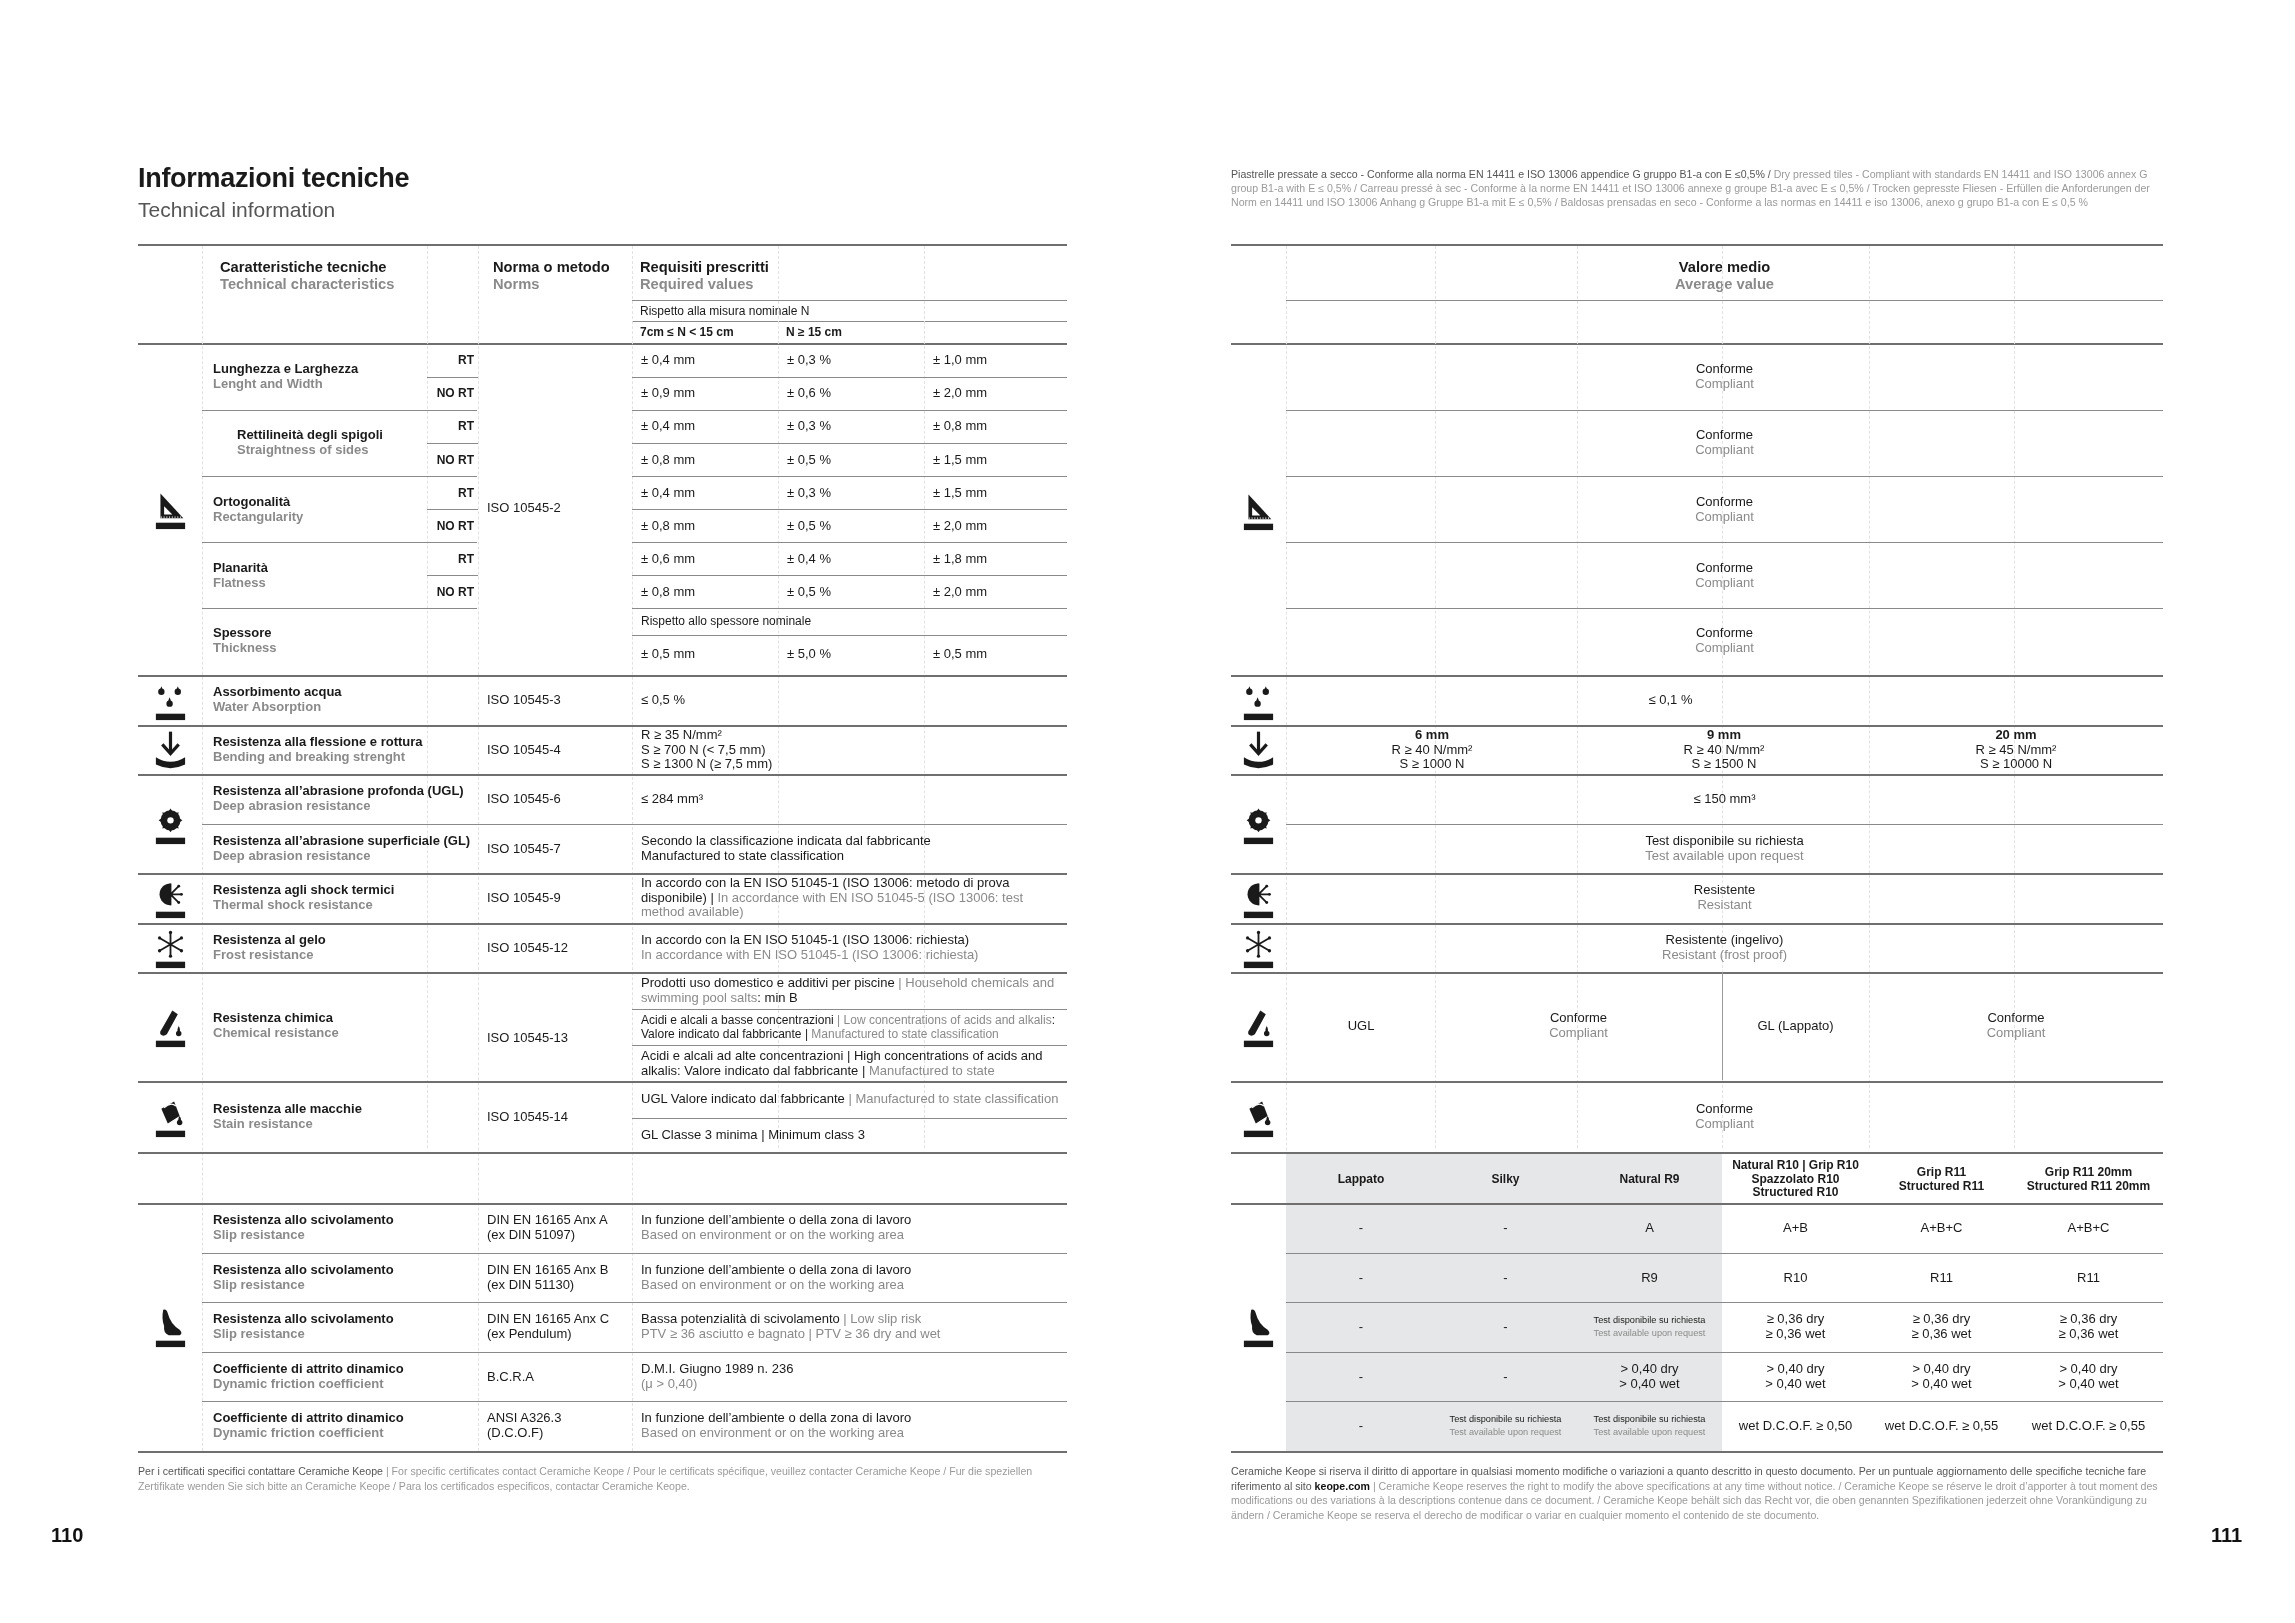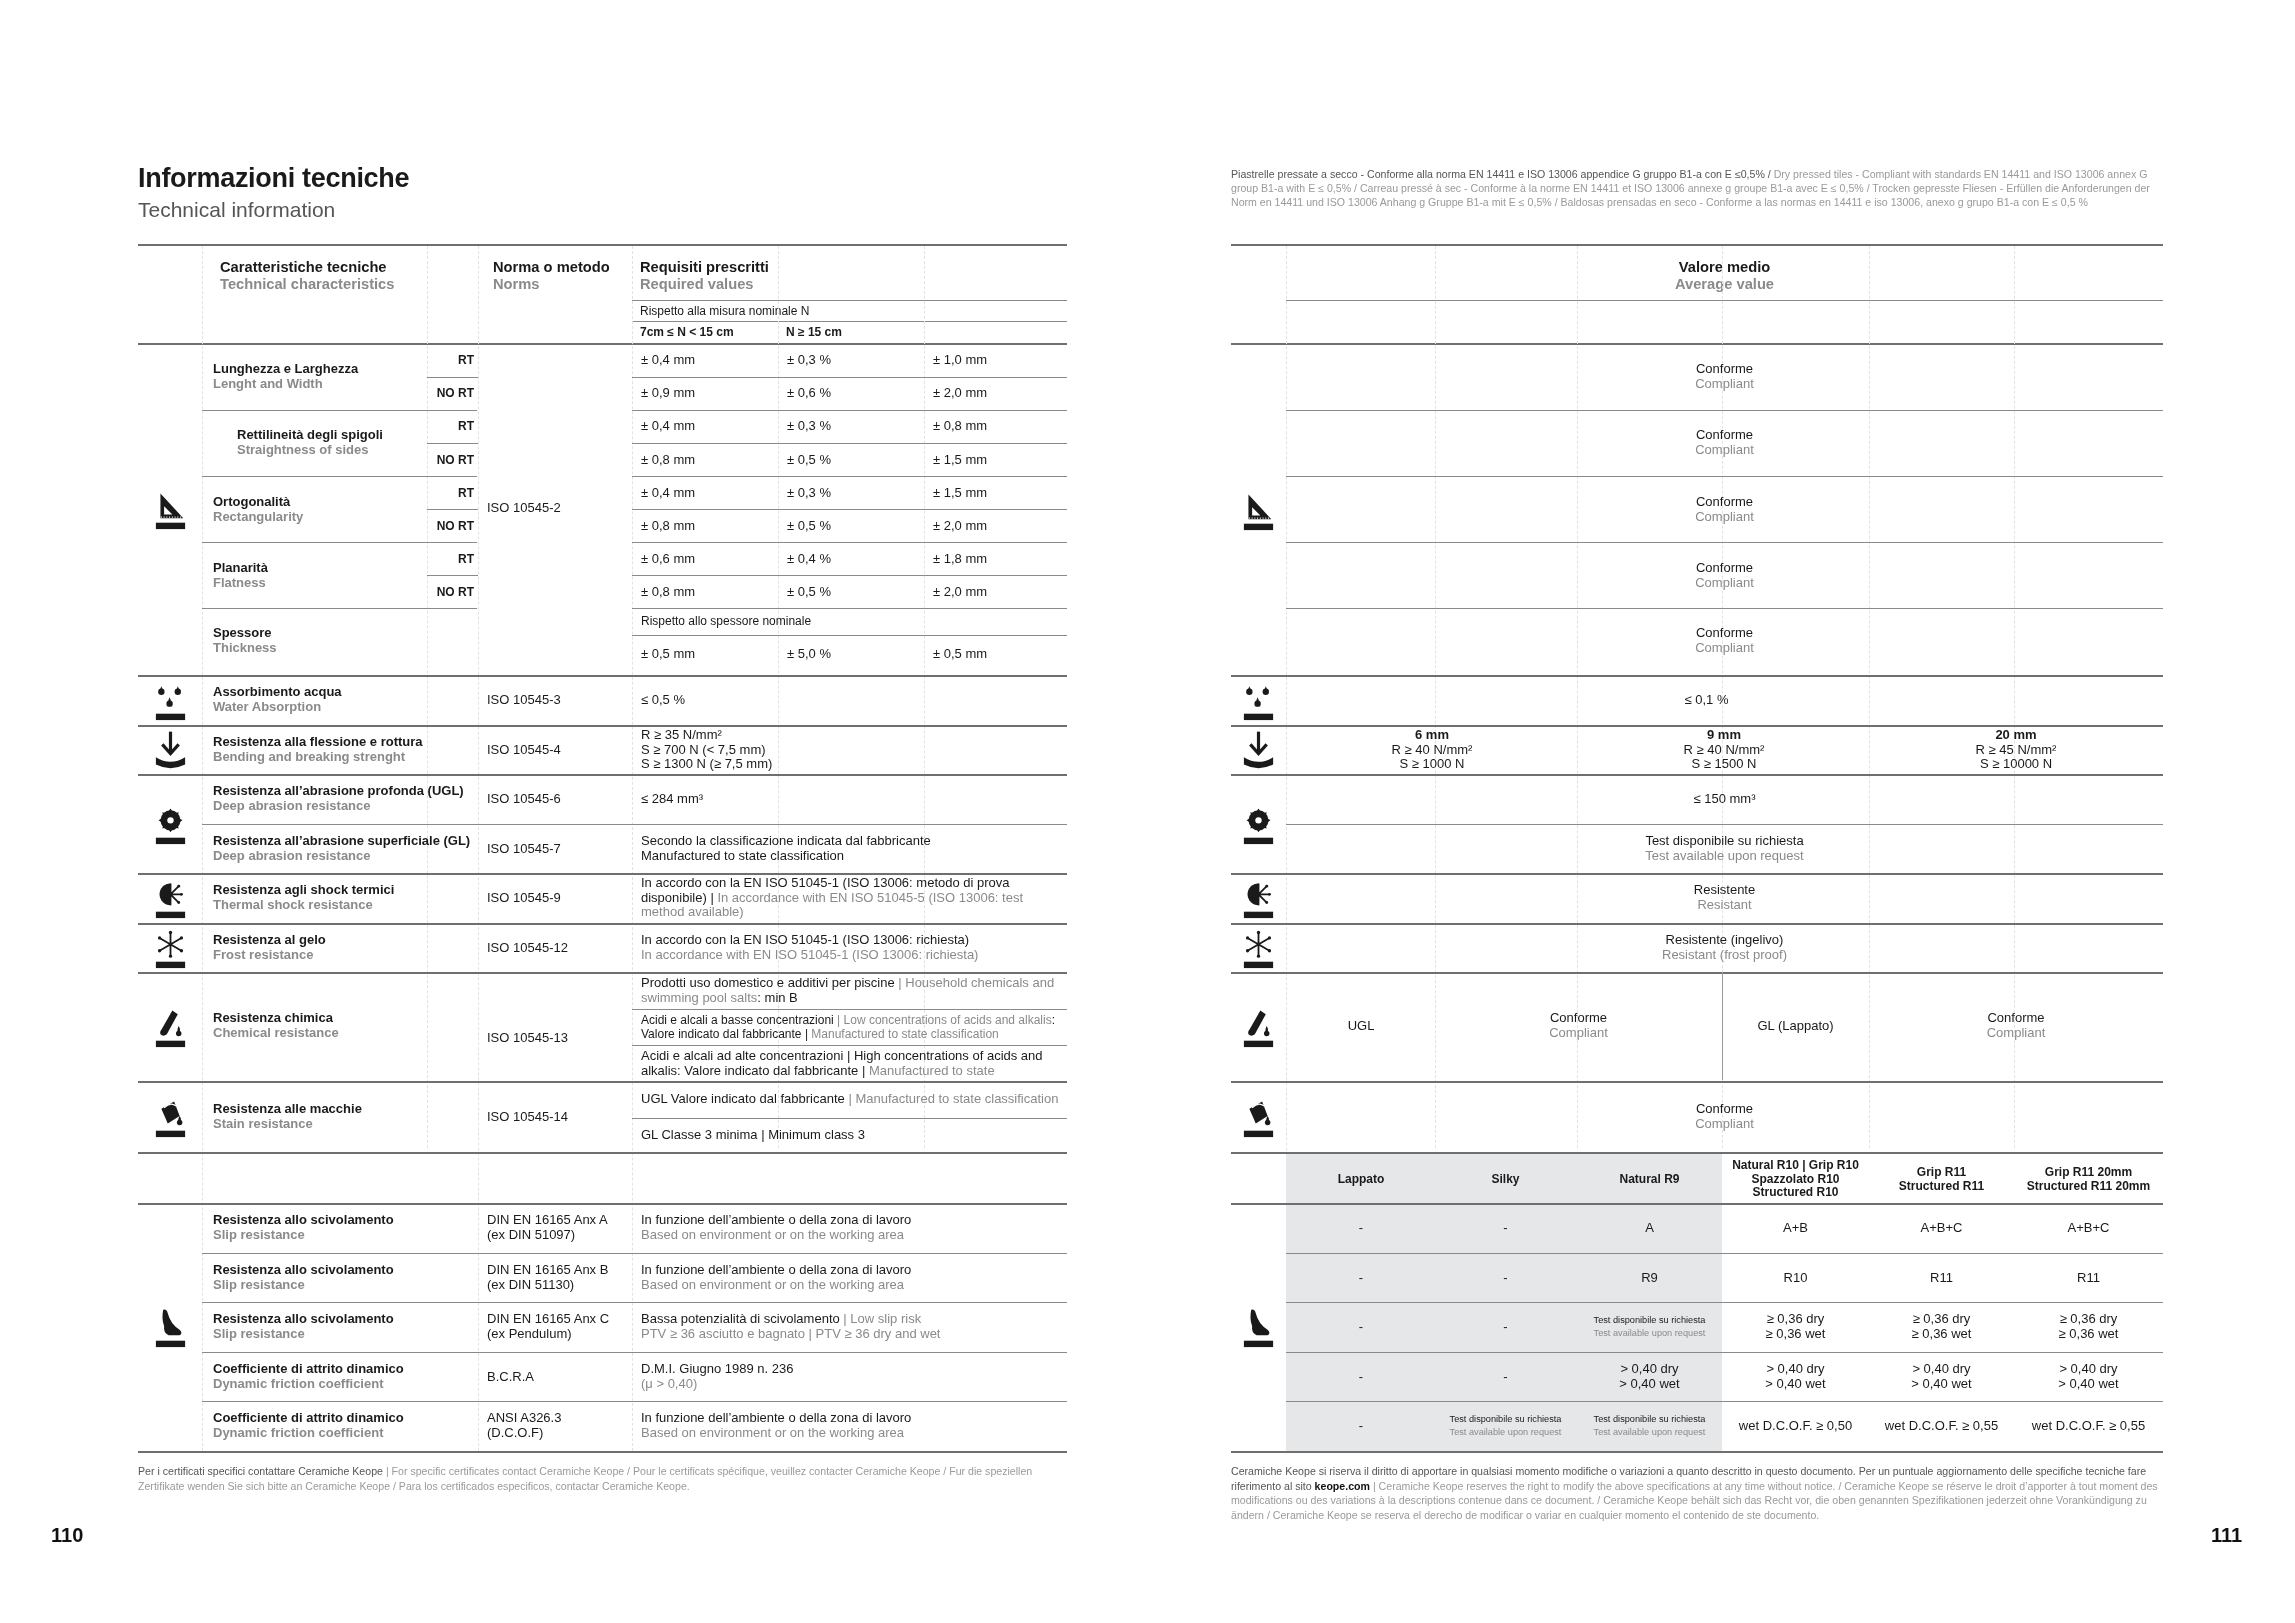--- a/index.html
+++ b/index.html
@@ -522,21 +522,21 @@
   </div>
 <div class="icon" style="left: 1240px; top: 489px;">
     <svg viewBox="0 0 40 46" xmlns="http://www.w3.org/2000/svg">
       <rect x="4" y="38" width="32" height="7" fill="#1a1a1a"></rect>
       <path d="M9 6 L9 33 L34 33 Z" fill="#1a1a1a"></path>
       <path d="M13 20 L13 29 L22 29 Z" fill="#fff"></path>
       <path d="M10 33 v-2 M13 33 v-2 M16 33 v-2 M19 33 v-2 M22 33 v-2 M25 33 v-2 M28 33 v-2 M31 33 v-2" stroke="#fff" stroke-width="0.8"></path>
     </svg>
   </div>
 <div class="hline hthick" style="left: 1231px; top: 675px; width: 932px;"></div>
-<div class="cell center" style="left: 1268px; top: 675px; width: 877px; height: 50px;">
+<div class="cell center" style="left: 1232px; top: 675px; width: 877px; height: 50px;">
     <div><span class="it">≤ 0,1 %</span></div>
   </div>
 <div class="icon" style="left: 1240px; top: 679px;">
     <svg viewBox="0 0 40 46" xmlns="http://www.w3.org/2000/svg">
       <rect x="4" y="38" width="32" height="7" fill="#1a1a1a"></rect>
       <path d="M10 6 q-3 6 0 9 q3 -3 0 -9Z M28 6 q-3 6 0 9 q3 -3 0 -9Z M19 18 q-3 6 0 9 q3 -3 0 -9Z" fill="#1a1a1a" transform="translate(0,2) scale(1)"></path>
       <circle cx="10" cy="14" r="3.5" fill="#1a1a1a"></circle>
       <circle cx="28" cy="14" r="3.5" fill="#1a1a1a"></circle>
       <circle cx="19" cy="27" r="3.5" fill="#1a1a1a"></circle>
     </svg>

